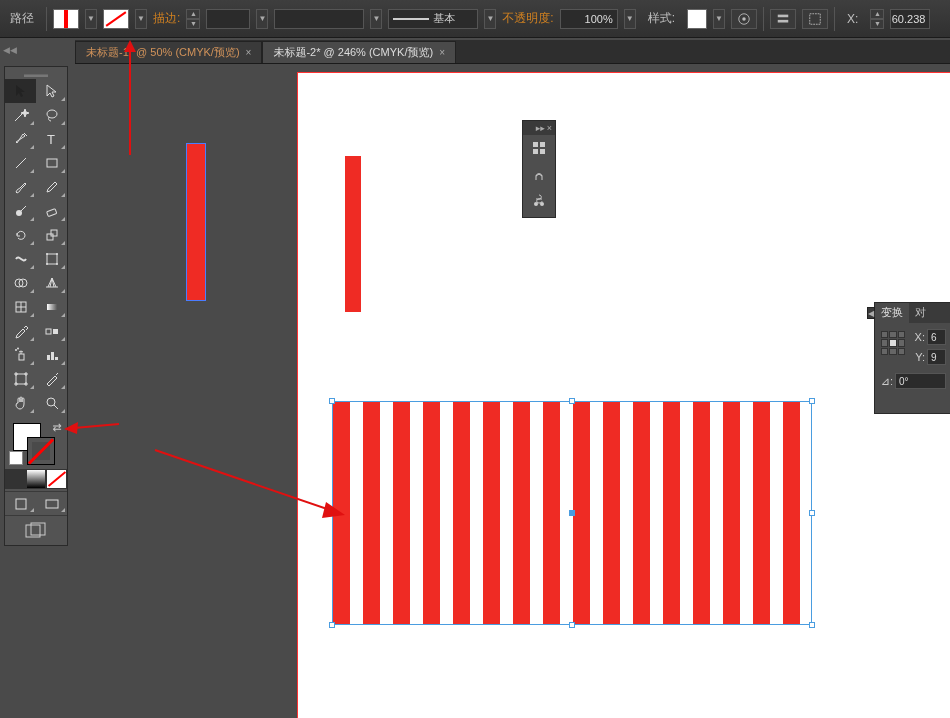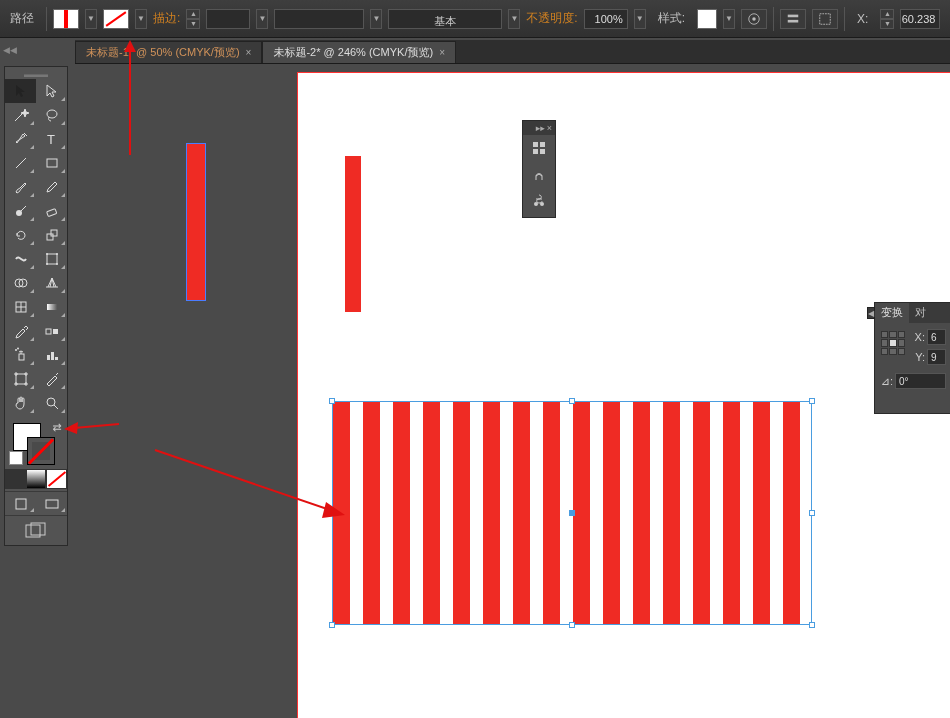--- a/index.html
+++ b/index.html
@@ -41,21 +41,21 @@
     width:44px; height:20px; background:#2b2b2b; border:1px solid #555;
     display:flex; align-items:center; justify-content:center;
   }
   .spinner { width:14px; height:20px; display:flex; flex-direction:column;}
   .spinner div{flex:1; background:#3a3a3a; border:1px solid #555; font-size:7px; text-align:center; line-height:8px; color:#aaa;}
   .num-field {
     width:40px; height:20px; background:#2b2b2b; border:1px solid #555;
     color:#ddd; font-size:11px; text-align:right; padding-right:4px; display:flex; align-items:center; justify-content:flex-end;
   }
   .wide-drop { width:90px; height:20px; background:#2b2b2b; border:1px solid #555;}
-  .line-preview { width:114px; height:20px; background:#2b2b2b; border:1px solid #555; display:flex; align-items:center; gap:4px; padding:0 4px; color:#ccc; font-size:11px;flex-direction:column;}
+  .line-preview { width:90px; height:20px; background:#2b2b2b; border:1px solid #555; display:flex; align-items:center; gap:4px; padding:0 4px; color:#ccc; font-size:11px;}
   .line-preview .line { width:36px; height:2px; background:#ccc;}
   .style-box { width:20px; height:20px; background:#fff; border:1px solid #666;}
   .icon-btn { width:26px; height:20px; background:#3a3a3a; border:1px solid #555; display:flex; align-items:center; justify-content:center;}
   .icon-btn svg{width:14px;height:14px;}
   .cb-sep { width:1px; height:24px; background:#555;}
 
   
   .tab-bar {
     position:absolute; left:75px; top:40px; right:0; height:24px;
     background:#2e2e2e;
@@ -267,21 +267,21 @@
   <div class="wide-drop"></div>
   <div class="small-drop">▼</div>
 
   <div class="line-preview">
     <div class="line"></div>
     <span>基本</span>
   </div>
   <div class="small-drop">▼</div>
 
   <span class="cb-orange">不透明度:</span>
-  <div class="num-field" style="width:44px">100%</div>
+  <div class="num-field" style="width:58px">100%</div>
   <div class="small-drop">▼</div>
 
   <span class="cb-label">样式:</span>
   <div class="style-box"></div>
   <div class="small-drop">▼</div>
 
   <div class="icon-btn">
     <svg viewBox="0 0 16 16">
         <circle cx="8" cy="8" r="6" fill="none" stroke="#bbb"></circle>
         <circle cx="8" cy="8" r="2" fill="#bbb"></circle>

